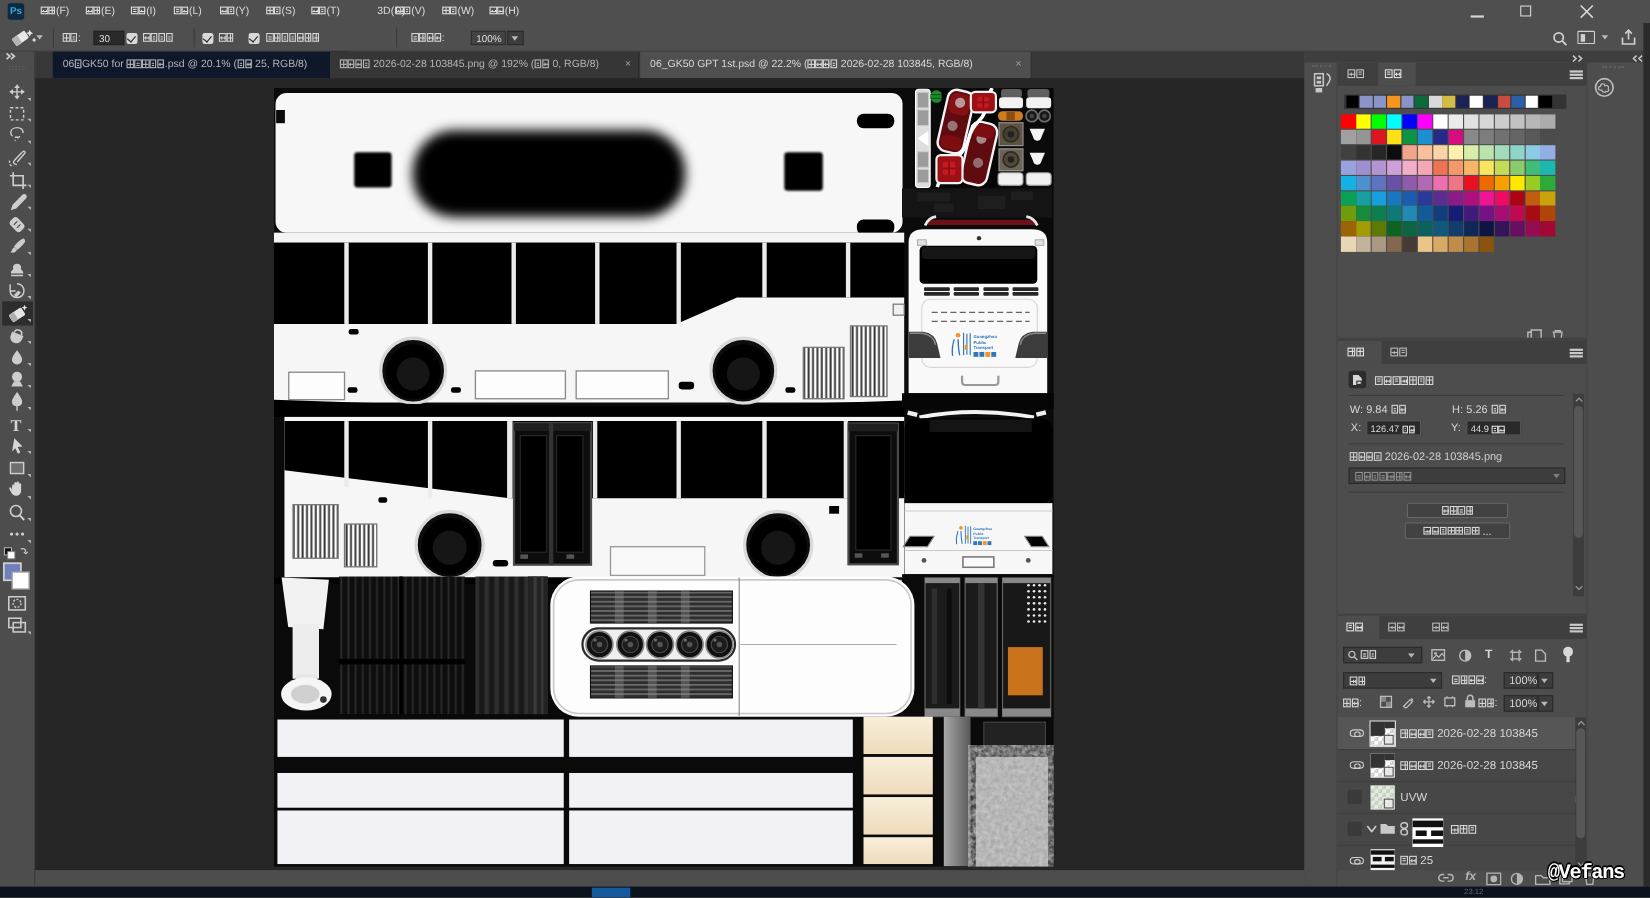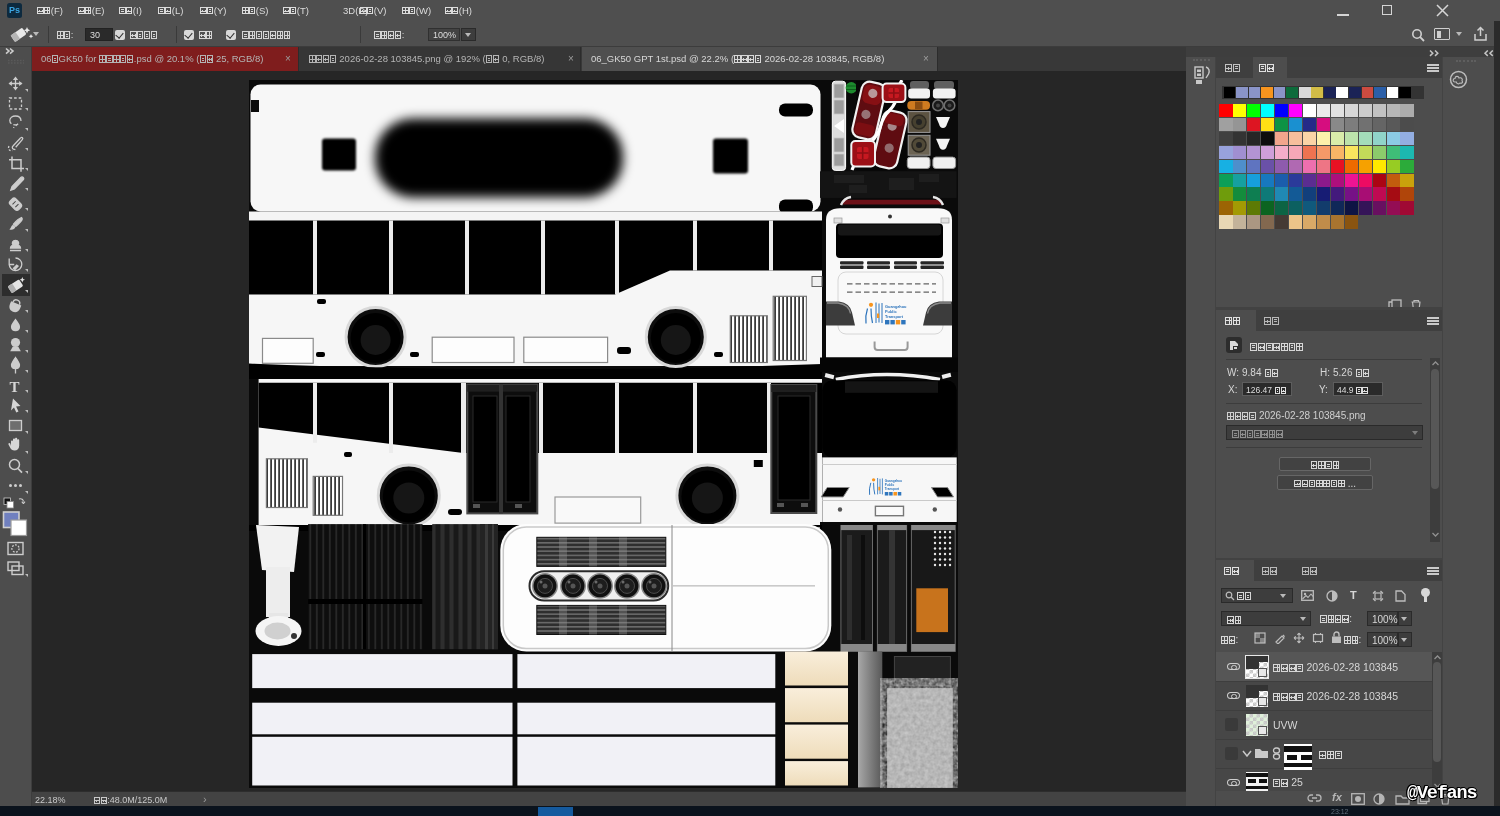--- a/index.html
+++ b/index.html
@@ -97,21 +97,21 @@
   <rect class="abs" style="left:1434px;top:7px;width:16px;height:12px;border:1.4px solid #cfcfcf;border-radius:1px"></rect>
   <div class="abs" style="left:1437px;top:9.5px;width:4px;height:7px;background:#cfcfcf"></div>
   <div class="caret" style="left:1456px;top:11px"></div>
   <svg class="abs" style="left:1472px;top:5px" width="17" height="17">
         <path d="M3,8 v6 h11 v-6" fill="none" stroke="#cfcfcf" stroke-width="1.5"></path>
         <path d="M8.5,10 V2 M5.5,4.5 L8.5,1.5 L11.5,4.5" fill="none" stroke="#cfcfcf" stroke-width="1.5"></path>
       </svg>
 </div>
 
 <div class="abs" id="tabstrip">
-  <div class="tab" style="left:0;width:267px;background:#7f1d1d">
+  <div class="tab" style="left:16px;width:267px;background:#0f172a">
     <span class="tx cn">06<i class="hz h1"></i>GK50 for <i class="hz h0"></i><i class="hz h1"></i><i class="hz h0"></i><i class="hz h1"></i><i class="hz h2"></i>.psd @ 20.1% (<i class="hz h1"></i><i class="hz h2"></i> 25, RGB/8)</span>
     <span class="cl" style="left:253px">×</span>
   </div>
   <div class="tab" style="left:268px;width:281px;background:#363636">
     <span class="tx cn"><i class="hz h0"></i><i class="hz h2"></i><i class="hz h2"></i><i class="hz h1"></i> 2026-02-28 103845.png @ 192% (<i class="hz h1"></i><i class="hz h2"></i> 0, RGB/8)</span>
     <span class="cl" style="left:268px">×</span>
   </div>
   <div class="tab" style="left:550px;width:356px;background:#4f4f4f;color:#d8d8d8">
     <span class="tx cn" style="width:329px;overflow:hidden;display:inline-block;white-space:nowrap">06_GK50 GPT 1st.psd @ 22.2% (<i class="hz h0"></i><i class="hz h2"></i><i class="hz h2"></i><i class="hz h1"></i> 2026-02-28 103845, RGB/8)</span>
     <span class="cl" style="left:341px">×</span>
@@ -623,25 +623,20 @@
 <path d="M572.2,416.9 l6,-9.4 h22 l-6,9.4 z" fill="#000" stroke="#888"></path>
 <path d="M704.5,416.9 l-6,-9.4 h-16 l6,9.4 z" fill="#000" stroke="#888"></path>
 <rect x="626.4" y="426.3" width="28.1" height="9.4" fill="#fafafa" stroke="#777" stroke-width="1.4"></rect>
 <circle cx="591" cy="429.5" r="2.2" fill="#555"></circle>
           <circle cx="685.8" cy="429.5" r="2.2" fill="#555"></circle>
 <rect x="571" y="442" width="138" height="3" fill="#0a0a0a"></rect>
 </svg>
   </div>
 </div>
 
-<div class="abs" id="statusbar">
-  <span class="abs" style="left:3px;top:3px">22.18%</span>
-  <span class="abs cn" style="left:62px;top:3px"><i class="hz h2"></i><i class="hz h2"></i>:48.0M/125.0M</span>
-  <span class="abs" style="left:171px;top:1px;color:#9a9a9a;font-size:11px">›</span>
-</div>
 
 <div class="abs" id="dock">
 
   <div class="abs" style="left:0;top:0;width:308px;height:10px;background:#3e3e3e"></div>
   <svg class="abs" style="left:243px;top:3px" width="11" height="7">
         <path d="M1,0.5 l2.8,2.7 -2.8,2.7 M6,0.5 l2.8,2.7 -2.8,2.7" stroke="#c4c4c4" stroke-width="1.5" fill="none"></path>
       </svg>
   <svg class="abs" style="left:297px;top:3px" width="11" height="7">
         <path d="M4.8,0.5 L2,3.2 l2.8,2.7 M9.8,0.5 L7,3.2 l2.8,2.7" stroke="#c4c4c4" stroke-width="1.5" fill="none"></path>
       </svg>

